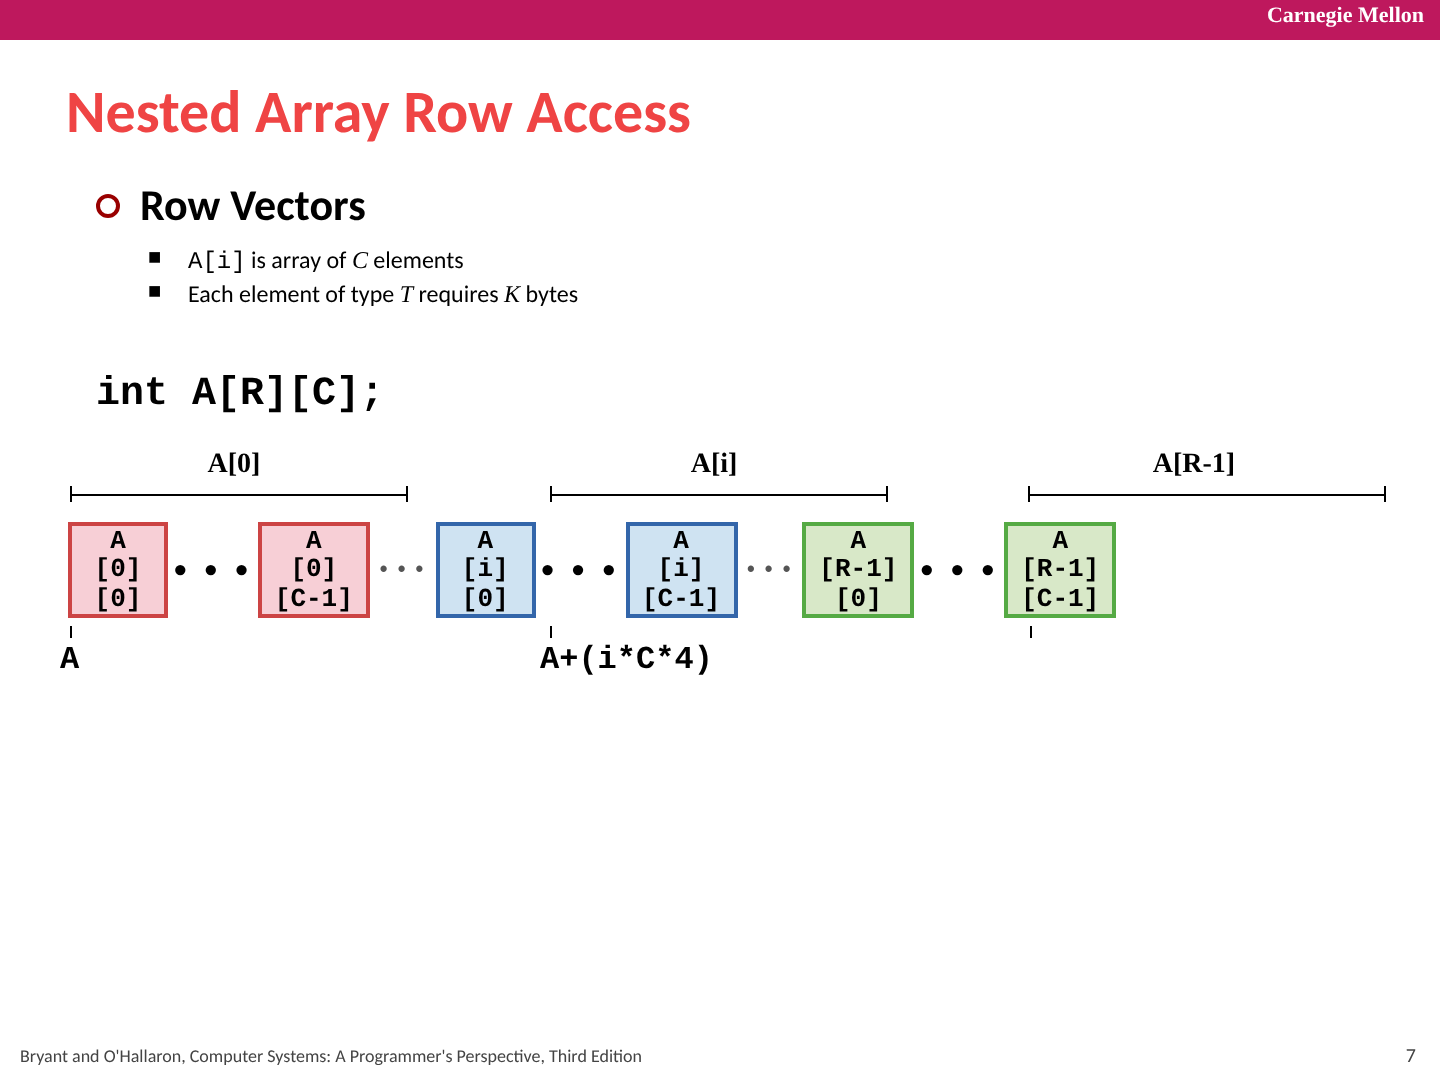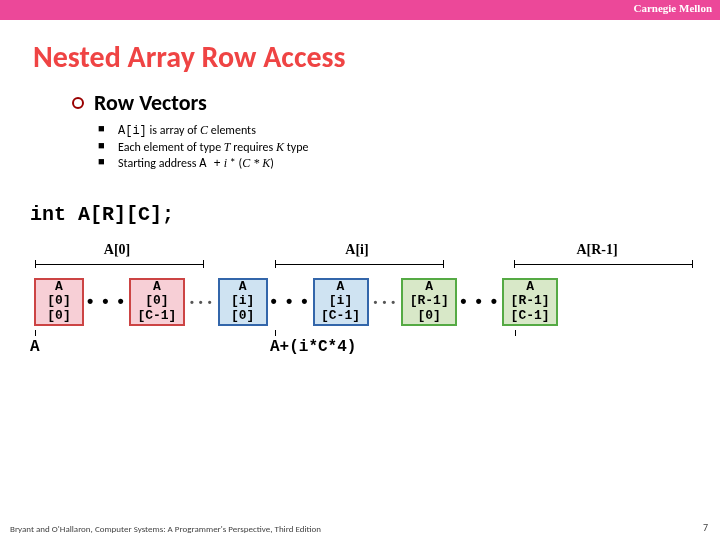--- a/index.html
+++ b/index.html
@@ -5,21 +5,21 @@
   * { box-sizing: border-box; margin: 0; padding: 0; }
   body {
     width: 720px;
     height: 540px;
     font-family: Calibri, Arial, sans-serif;
     background: #fff;
     position: relative;
     overflow: hidden;
   }
   .redbar {
-    background: #ec4899;
+    background: #be185d;
     height: 20px;
     width: 100%;
     position: relative;
   }
   .brand {
     position: absolute;
     right: 8px;
     top: 2px;
     color: #fff;
     font-size: 11px;
@@ -27,21 +27,21 @@
     font-family: "Times New Roman", serif;
   }
   .title {
     font-size: 30px;
     font-weight: bold;
     font-family: Calibri, Arial, sans-serif;
     color: #ef4444;
     padding: 18px 0 10px 33px;
   }
   .content {
-    padding: 4px 40px 0 72px;
+    padding: 4px 40px 0 48px;
   }
   .h2row {
     display: flex;
     align-items: center;
     margin-bottom: 6px;
   }
   .circ {
     width: 12px;
     height: 12px;
     border-radius: 50%;
@@ -71,20 +71,21 @@
     font-size: 11px;
     color: #000;
   }
   .code { font-family: "Courier New", monospace; }
   .ital { font-style: italic; font-family: "Times New Roman", serif; }
   .decl {
     font-family: "Courier New", monospace;
     font-weight: bold;
     font-size: 20px;
     padding: 30px 0 16px 30px;
+    margin-left: 18px;
   }
   .diagram {
     position: relative;
     height: 150px;
     margin: 0 12px;
   }
   .rowlabel {
     position: absolute;
     font-family: Liberation Serif, serif;
     font-weight: bold;
@@ -181,24 +182,21 @@
 <div class="content">
   <div class="h2row">
     <span class="circ"></span>
     <span class="h2">Row Vectors</span>
   </div>
   <ul class="sq">
     <li>
       <span class="code">A[i]</span><span> is array of </span><span class="ital">C</span><span> elements</span>
     </li>
     <li>
-      <span>Each element of type </span><span class="ital">T</span><span> requires </span><span class="ital">K</span><span> type</span>
-    </li>
-    <li>
-      <span>Starting address </span><span class="code">A +</span><span class="ital"> i</span><span> * (</span><span class="ital">C * K</span><span>)</span>
+      <span>Each element of type </span><span class="ital">T</span><span> requires </span><span class="ital">K</span><span> bytes</span>
     </li>
   </ul>
 </div>
 
 <div class="decl">int A[R][C];</div>
 
 <div class="diagram">
 
   <span class="rowlabel" style="left:75px">A[0]</span>
   <span class="tick" style="left:23px"></span>

